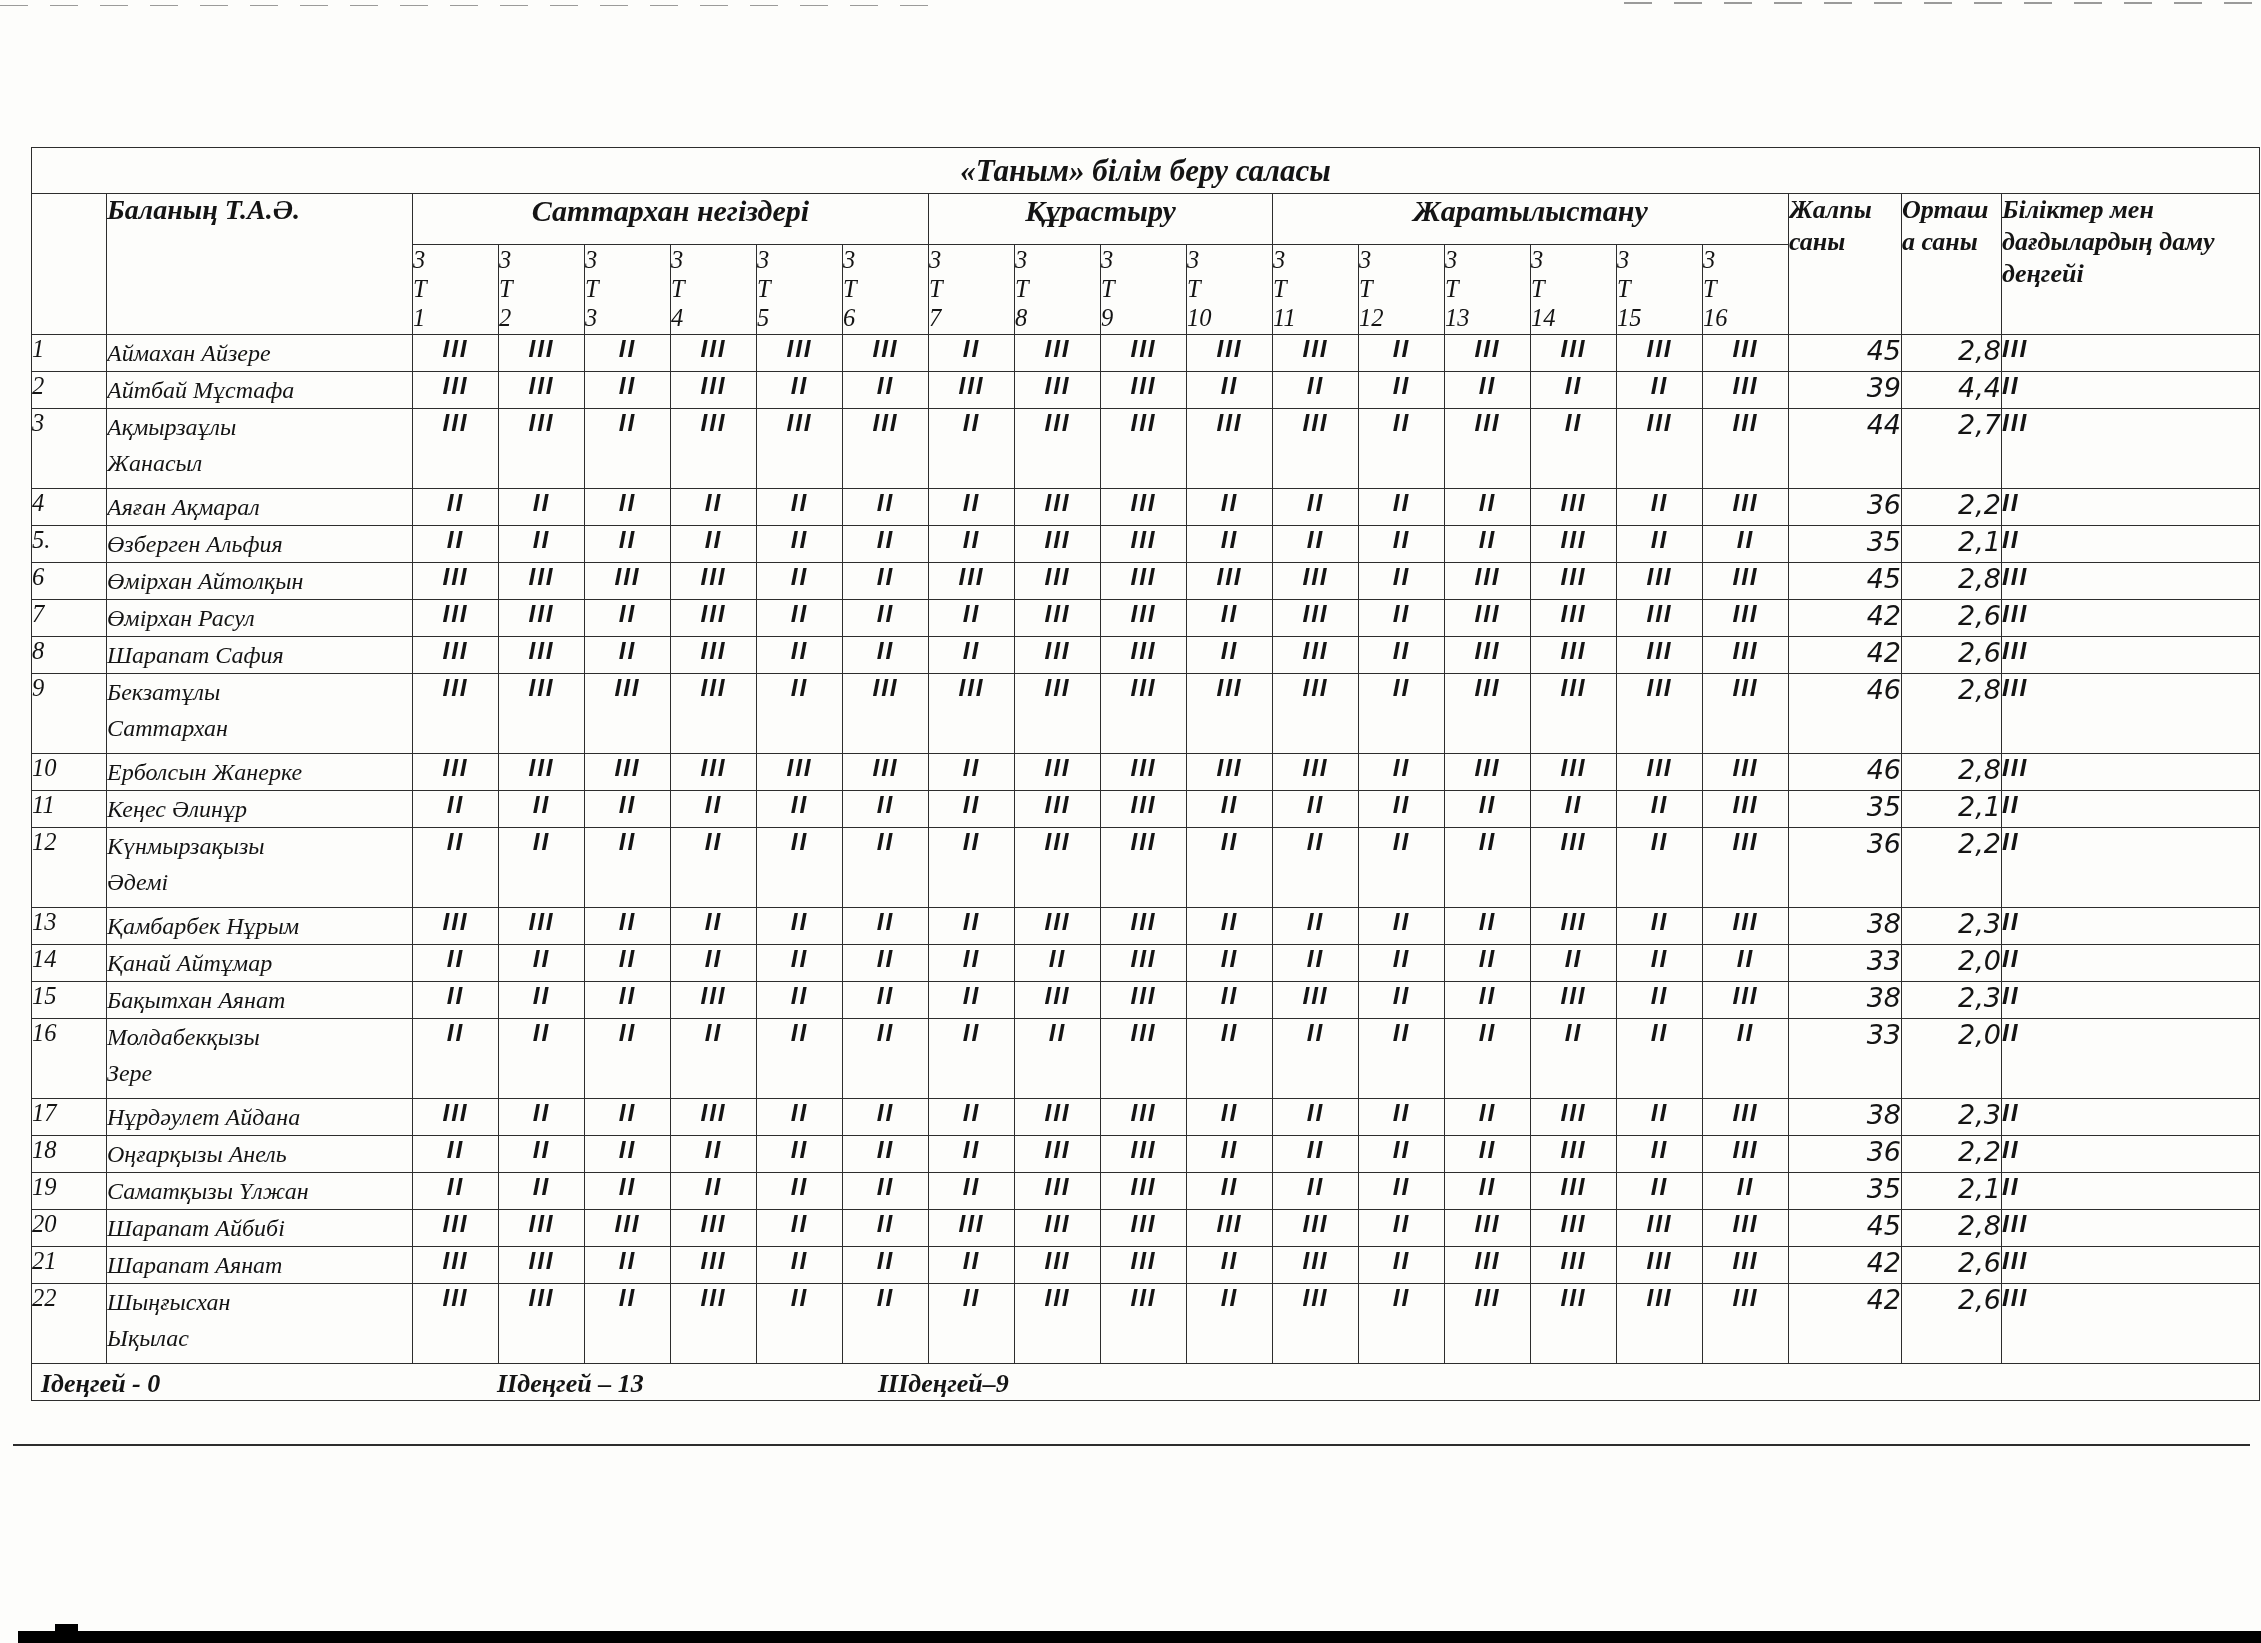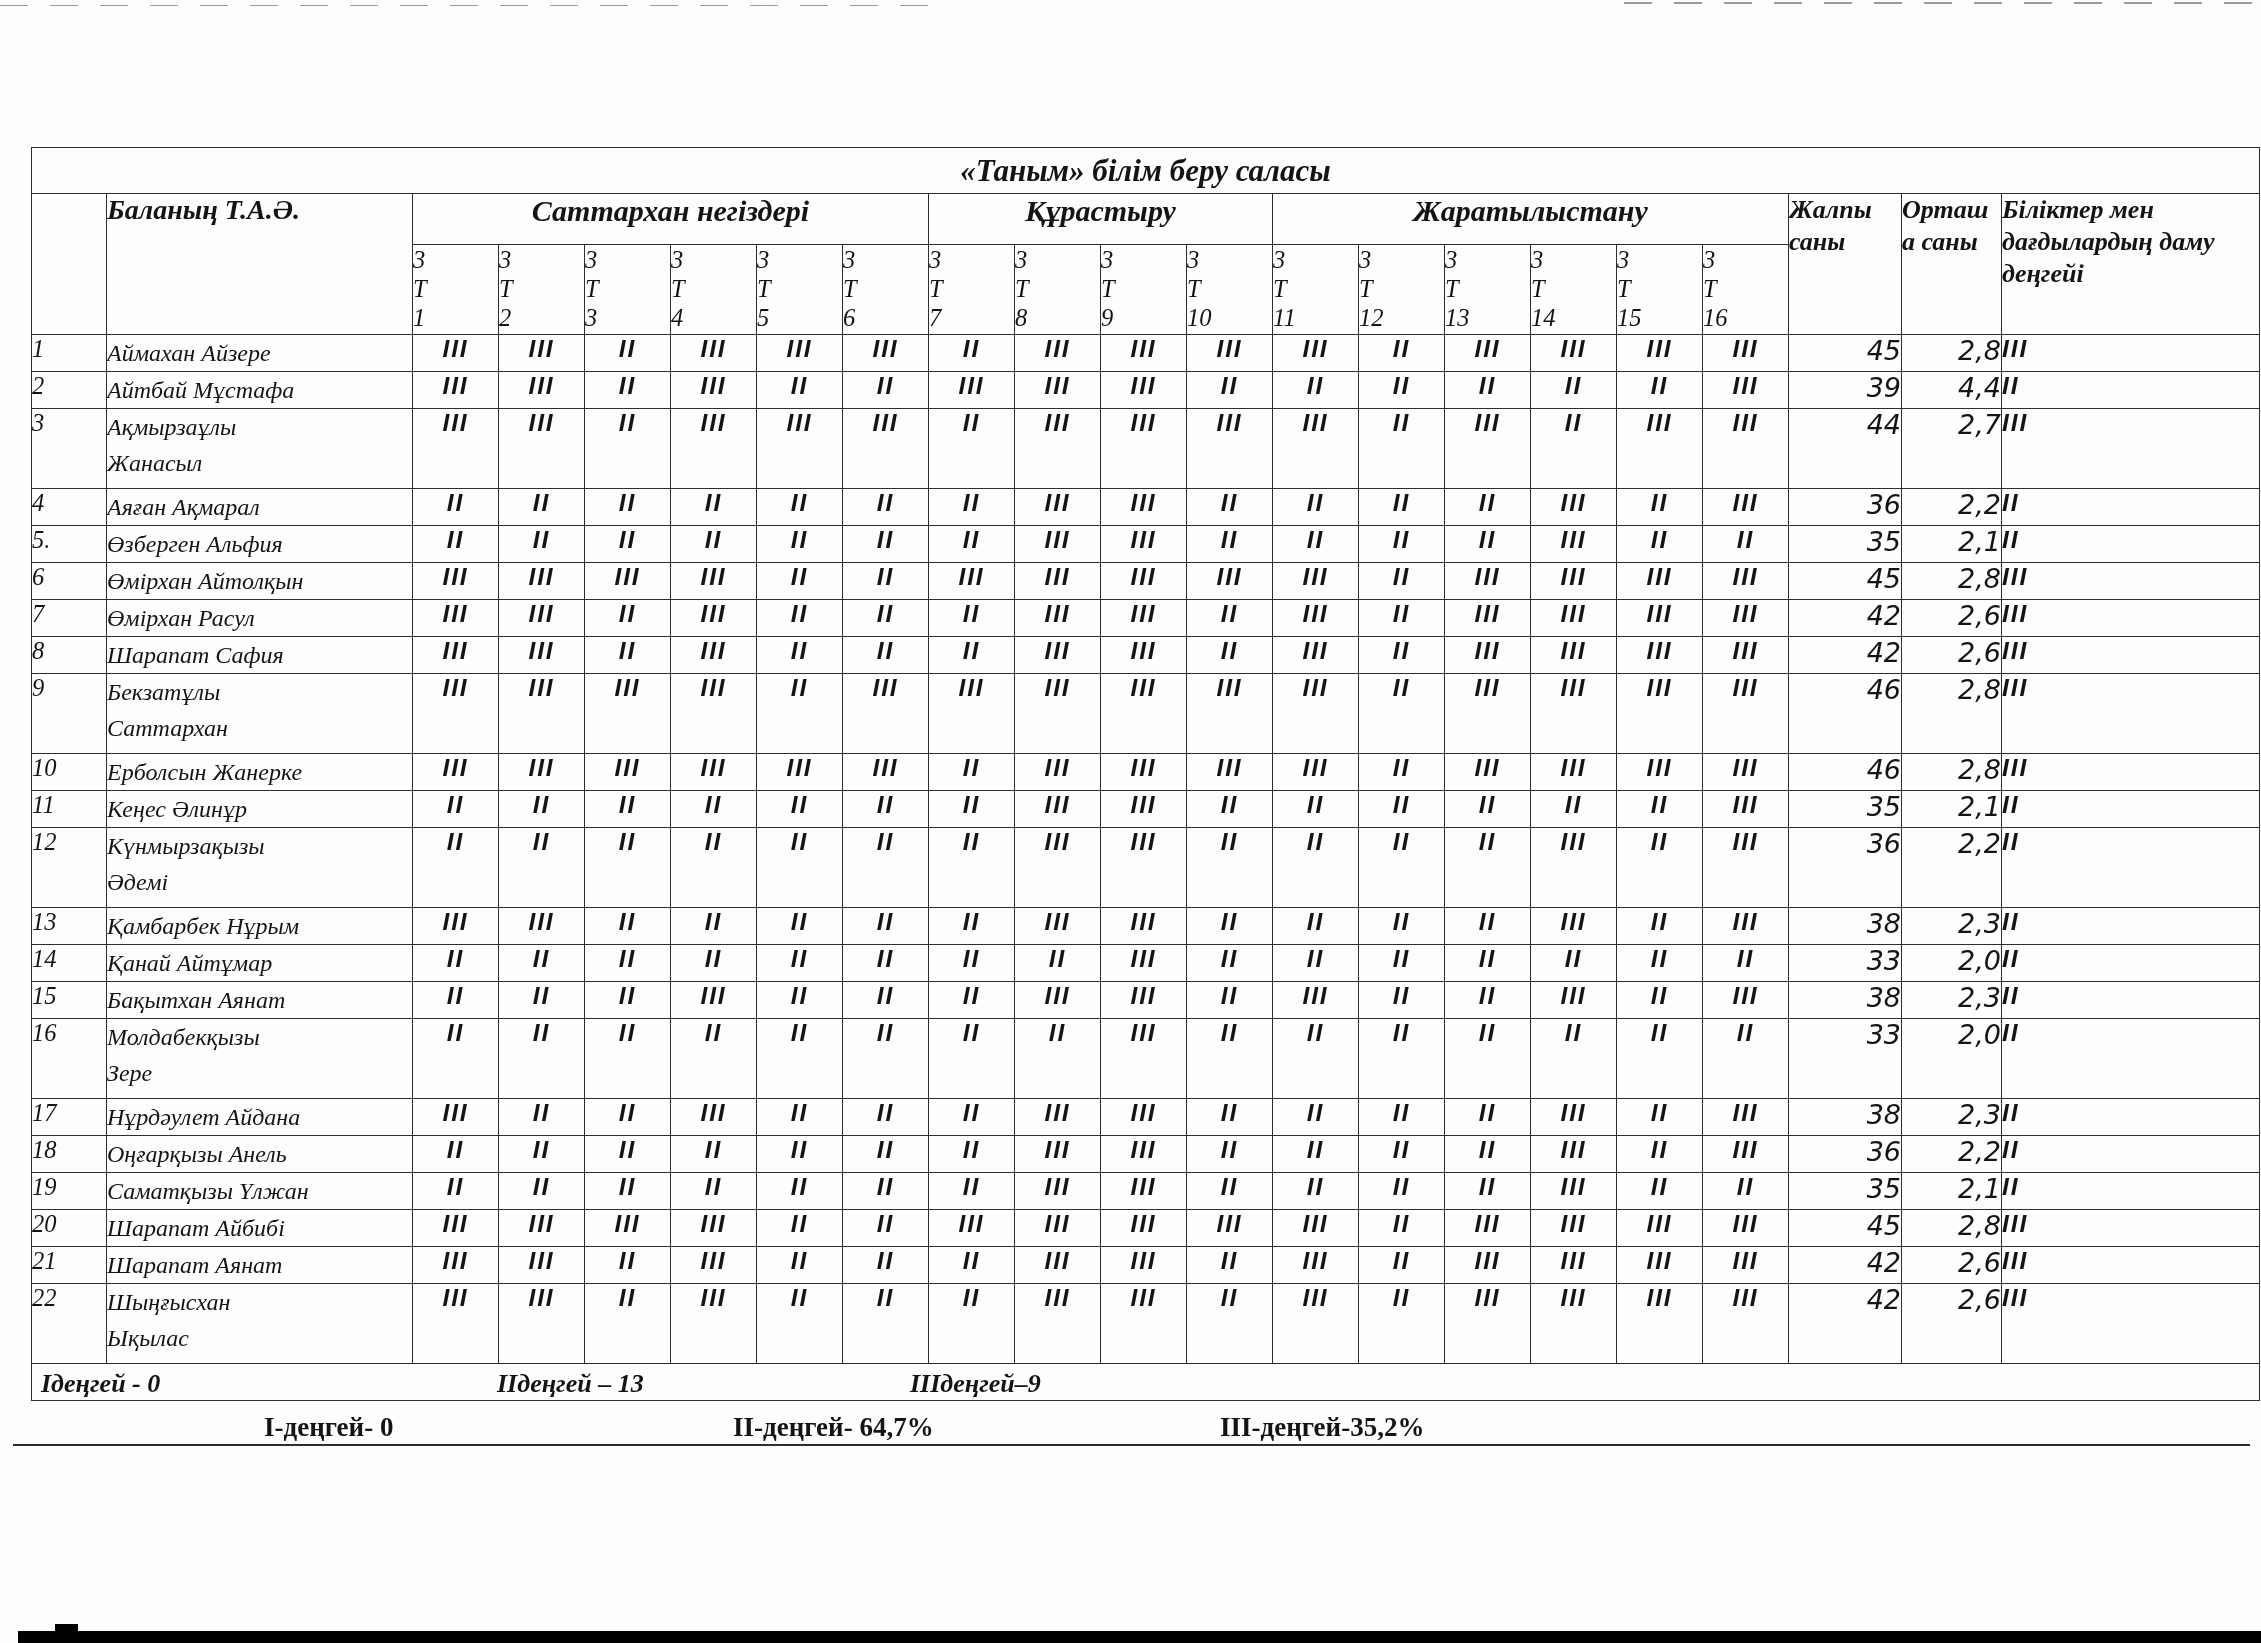--- a/index.html
+++ b/index.html
@@ -28,21 +28,21 @@
   td.name{font-size:24px;line-height:36px;padding:2.6px 5.2px 0 40px;white-space:nowrap;}
   td.mark{font-family:"Liberation Sans",sans-serif;font-size:24.5px;font-weight:600;
           letter-spacing:1.9px;text-align:center;padding-top:5.2px;}
   td.total,td.avg{font-family:"DejaVu Sans",sans-serif;font-size:27px;text-align:right;padding-top:5.2px;}
   td.level{font-family:"Liberation Sans",sans-serif;font-size:24.5px;font-weight:600;
           letter-spacing:1.9px;padding:5.2px 0 0 41px;}
 
   tr.summary-row{height:37px;}
   td.sum-cell{position:relative;}
   td.sum-cell span{position:absolute;top:5.2px;font-weight:bold;font-size:26px;white-space:nowrap;}
-  .sf1{left:9px;} .sf2{left:465px;} .sf3{left:878px;}
+  .sf1{left:9px;} .sf2{left:465px;} .sf3{left:846px;}
 
   .percent-line{position:absolute;top:1412px;left:0;width:2261px;height:32px;}
   .percent-line span{position:absolute;top:0;font-weight:bold;font-size:27px;white-space:nowrap;}
   .p1{left:264px;} .p2{left:733px;} .p3{left:1220px;}
 
   .bottom-rule{position:absolute;top:1444px;left:13px;width:2237px;height:1.9px;background:#2d2d2d;}
   .bottom-bar{position:absolute;top:1631px;left:18px;width:2243px;height:12.2px;background:#000;}
   .bar-blob{position:absolute;top:1624px;left:55px;width:23px;height:9px;background:#000;}
 </style>
 </head>
@@ -698,23 +698,18 @@
         <tr class="summary-row">
           <td class="sum-cell" colspan="22">
             <span class="sf1">Ідеңгей - 0</span>
             <span class="sf2">ІІдеңгей – 13</span>
             <span class="sf3">ІІІдеңгей–9</span>
           </td>
         </tr>
       </tbody>
   </table>
 
-  <div class="percent-line">
-    <span class="p1">І-деңгей- 0</span>
-    <span class="p2">ІІ-деңгей- 64,7%</span>
-    <span class="p3">ІІІ-деңгей-35,2%</span>
-  </div>
 
   <div class="bottom-rule"></div>
   <div class="bottom-bar"></div>
   <div class="bar-blob"></div>
 </div>
 
 
 </body></html>

